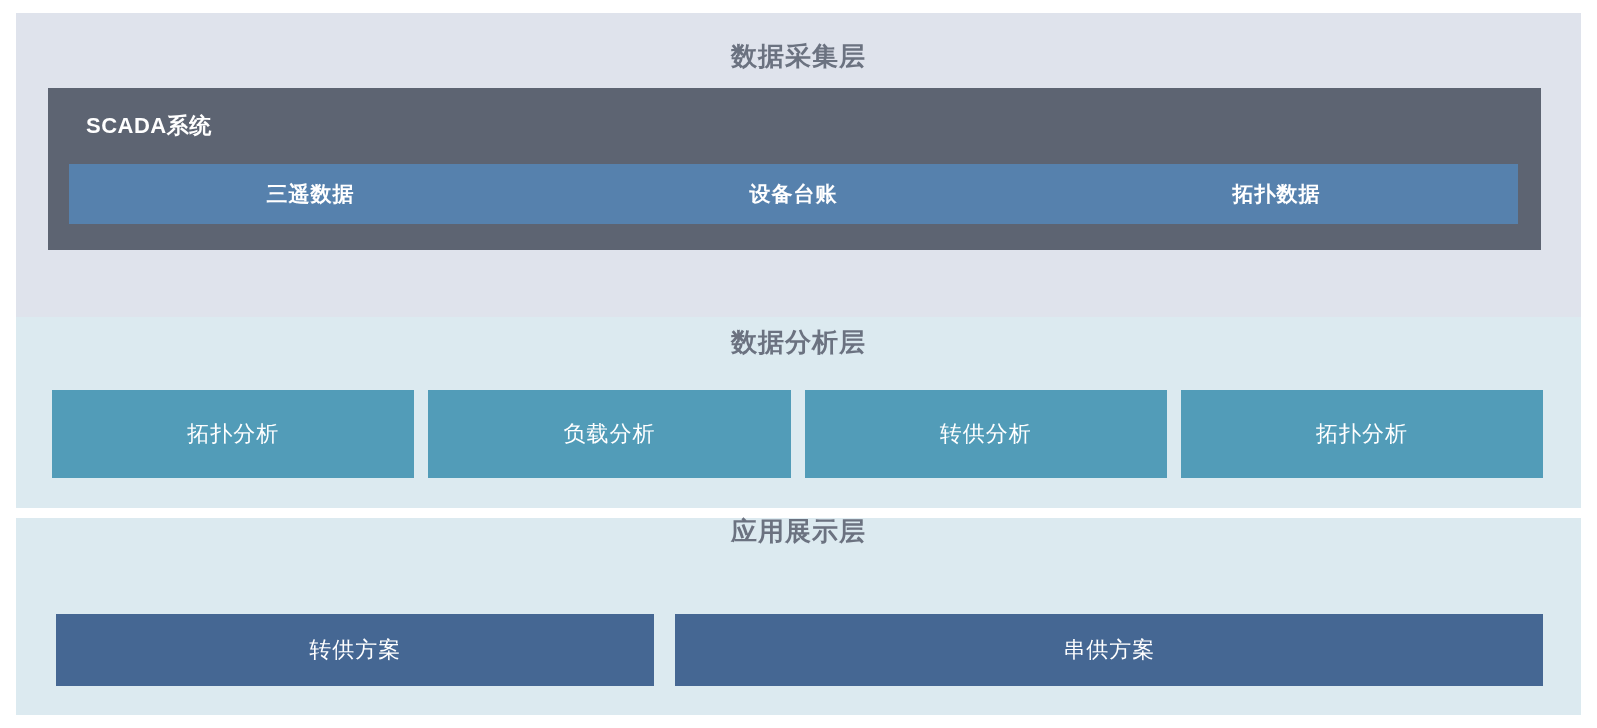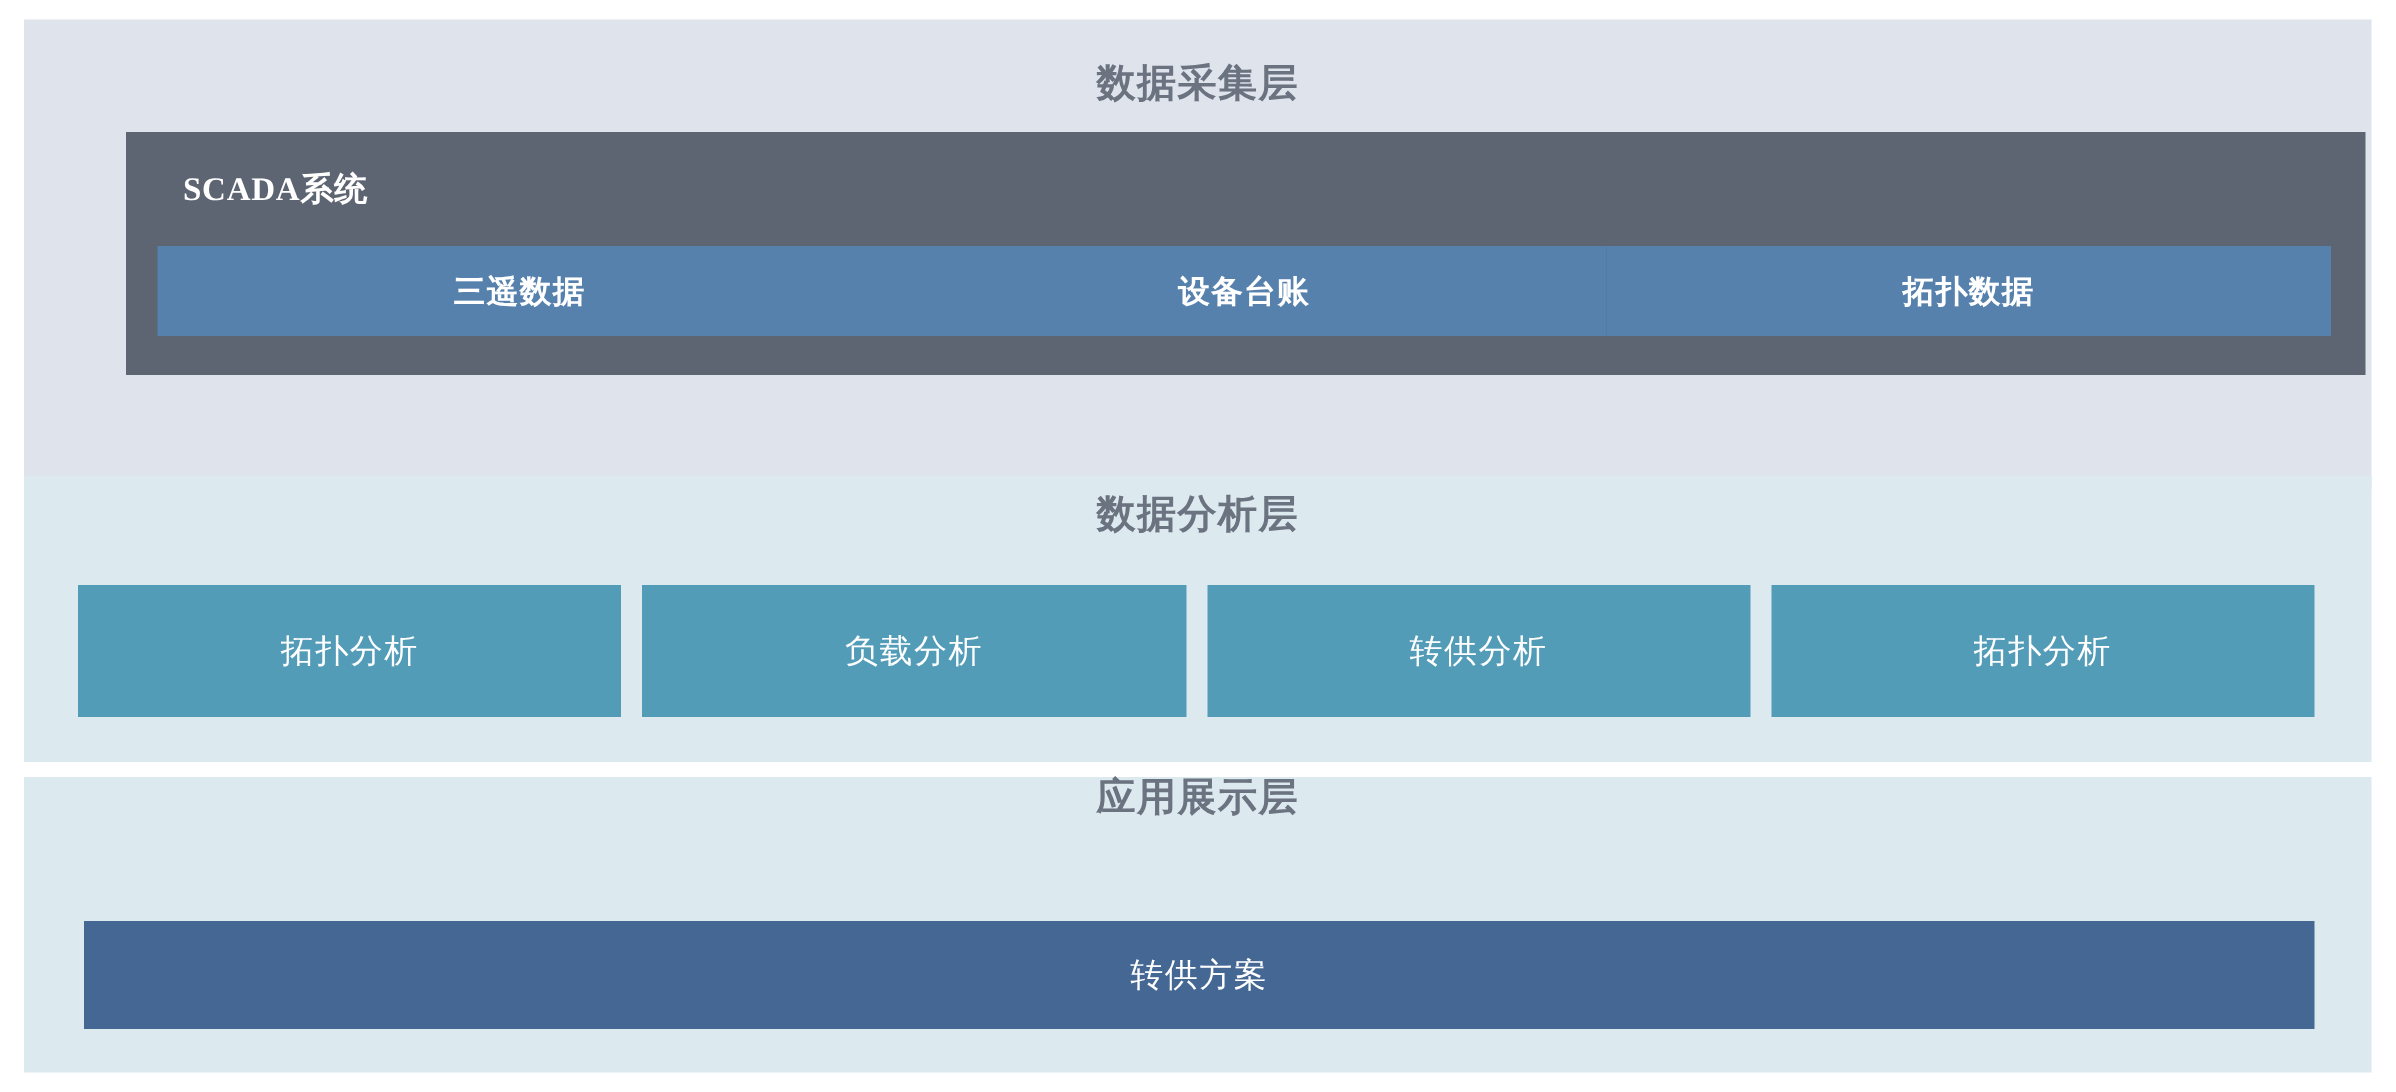--- a/index.html
+++ b/index.html
@@ -35,35 +35,33 @@
     color: #6b7280;
     letter-spacing: 1px;
     line-height: 1;
   }
 
   
   #layer-acquisition {
     top: 13px;
     height: 313px;
     background: #dfe3ec;
-    font-family: Liberation Serif, serif;
   }
   #layer-acquisition .layer-title {
     font-size: 26px;
     padding-top: 30px;
   }
 
   .scada-box {
     position: absolute;
     left: 32px;
     top: 75px;
     width: 1493px;
     height: 162px;
     background: #5d6472;
-    margin-left: 36px;
   }
   .scada-box-label {
     position: absolute;
     left: 38px;
     top: 23px;
     font-size: 22px;
     font-weight: bold;
     color: #ffffff;
     letter-spacing: 0.5px;
   }
@@ -179,16 +177,17 @@
       <div class="analysis-item">转供分析</div>
       <div class="analysis-item">拓扑分析</div>
     </div>
   </section>
 
   <section class="layer" id="layer-application">
     <div class="layer-title">应用展示层</div>
 
     <div class="application-items">
       <div class="application-item span-1">转供方案</div>
+      <div class="application-item span-2">串供方案</div>
     </div>
   </section>
 
 </div>
 
 </body></html>

